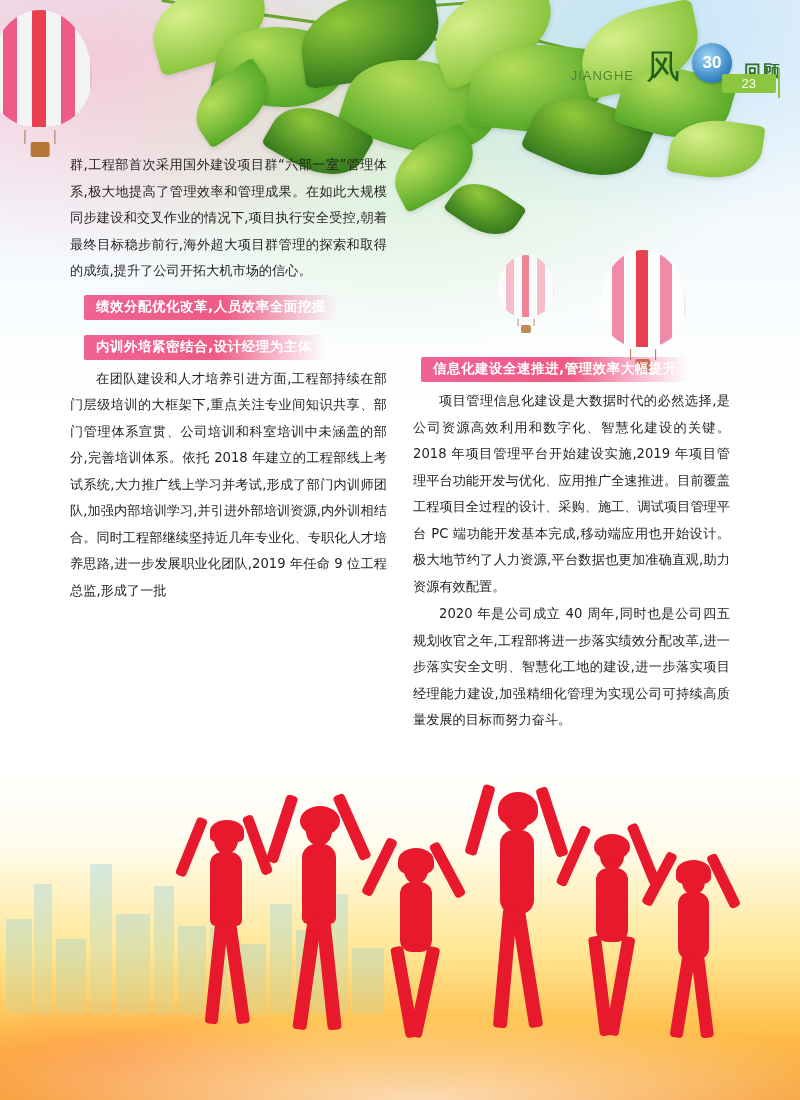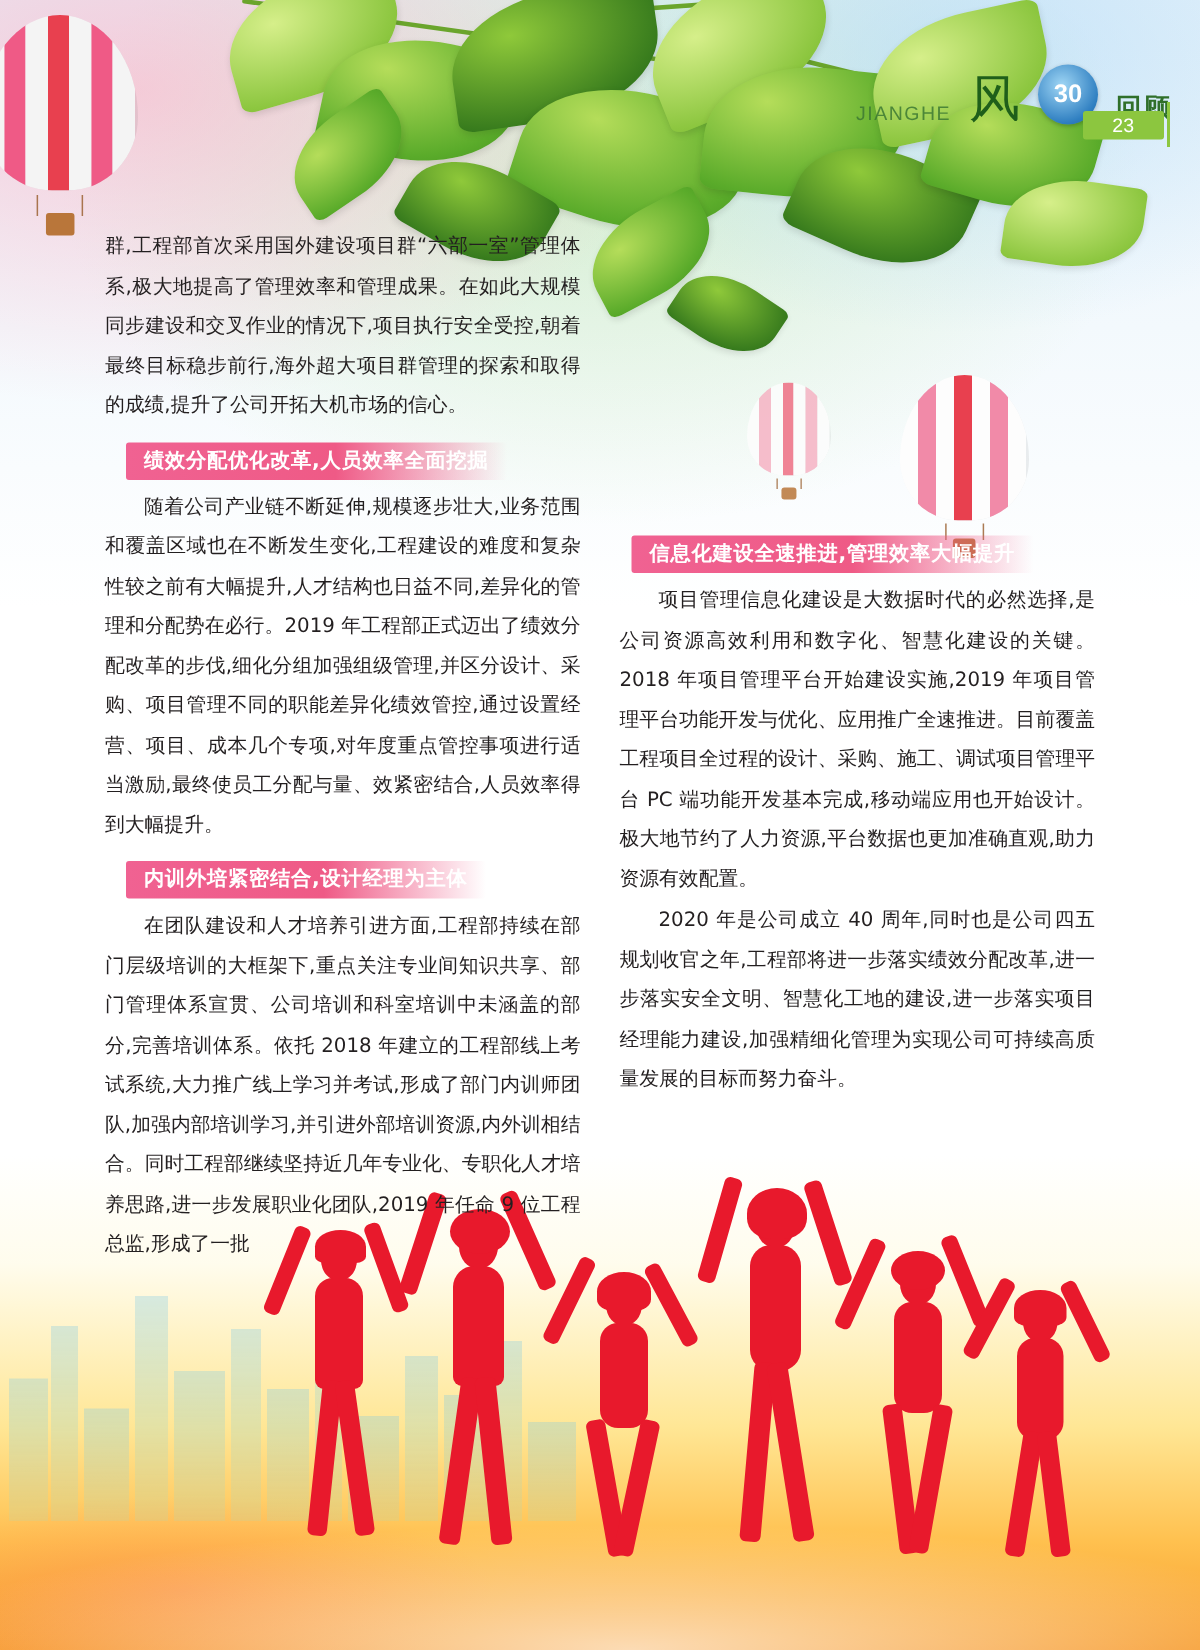--- a/index.html
+++ b/index.html
@@ -226,21 +226,20 @@
     <span class="hdr-label">回顾</span>
   </div>
   <div class="pagerule"></div>
   <div class="pagenum">23</div>
 
   <div class="cols">
 
     <div class="col">
       <p class="para">群,工程部首次采用国外建设项目群“六部一室”管理体系,极大地提高了管理效率和管理成果。在如此大规模同步建设和交叉作业的情况下,项目执行安全受控,朝着最终目标稳步前行,海外超大项目群管理的探索和取得的成绩,提升了公司开拓大机市场的信心。</p>
       <div class="subhead">绩效分配优化改革,人员效率全面挖掘</div>
-      <p class="para indent">随着公司产业链不断延伸,规模逐步壮大,业务范围和覆盖区域也在不断发生变化,工程建设的难度和复杂性较之前有大幅提升,人才结构也日益不同,差异化的管理和分配势在必行。2019 年工程部正式迈出了绩效分配改革的步伐,细化分组加强组级管理,并区分设计、采购、项目管理不同的职能差异化绩效管控,通过设置经营、项目、成本几个专项,对年度重点管控事项进行适当激励,最终使员工分配与量、效紧密结合,人员效率得到大幅提升。</p>
       <div class="subhead">内训外培紧密结合,设计经理为主体</div>
       <p class="para indent">在团队建设和人才培养引进方面,工程部持续在部门层级培训的大框架下,重点关注专业间知识共享、部门管理体系宣贯、公司培训和科室培训中未涵盖的部分,完善培训体系。依托 2018 年建立的工程部线上考试系统,大力推广线上学习并考试,形成了部门内训师团队,加强内部培训学习,并引进外部培训资源,内外训相结合。同时工程部继续坚持近几年专业化、专职化人才培养思路,进一步发展职业化团队,2019 年任命 9 位工程总监,形成了一批</p>
     </div>
 
     <div class="col">
       <div style="height:196px"></div>
       <div class="subhead wide">信息化建设全速推进,管理效率大幅提升</div>
       <p class="para indent">项目管理信息化建设是大数据时代的必然选择,是公司资源高效利用和数字化、智慧化建设的关键。2018 年项目管理平台开始建设实施,2019 年项目管理平台功能开发与优化、应用推广全速推进。目前覆盖工程项目全过程的设计、采购、施工、调试项目管理平台 PC 端功能开发基本完成,移动端应用也开始设计。极大地节约了人力资源,平台数据也更加准确直观,助力资源有效配置。</p>
       <p class="para indent">2020 年是公司成立 40 周年,同时也是公司四五规划收官之年,工程部将进一步落实绩效分配改革,进一步落实安全文明、智慧化工地的建设,进一步落实项目经理能力建设,加强精细化管理为实现公司可持续高质量发展的目标而努力奋斗。</p>
     </div>

